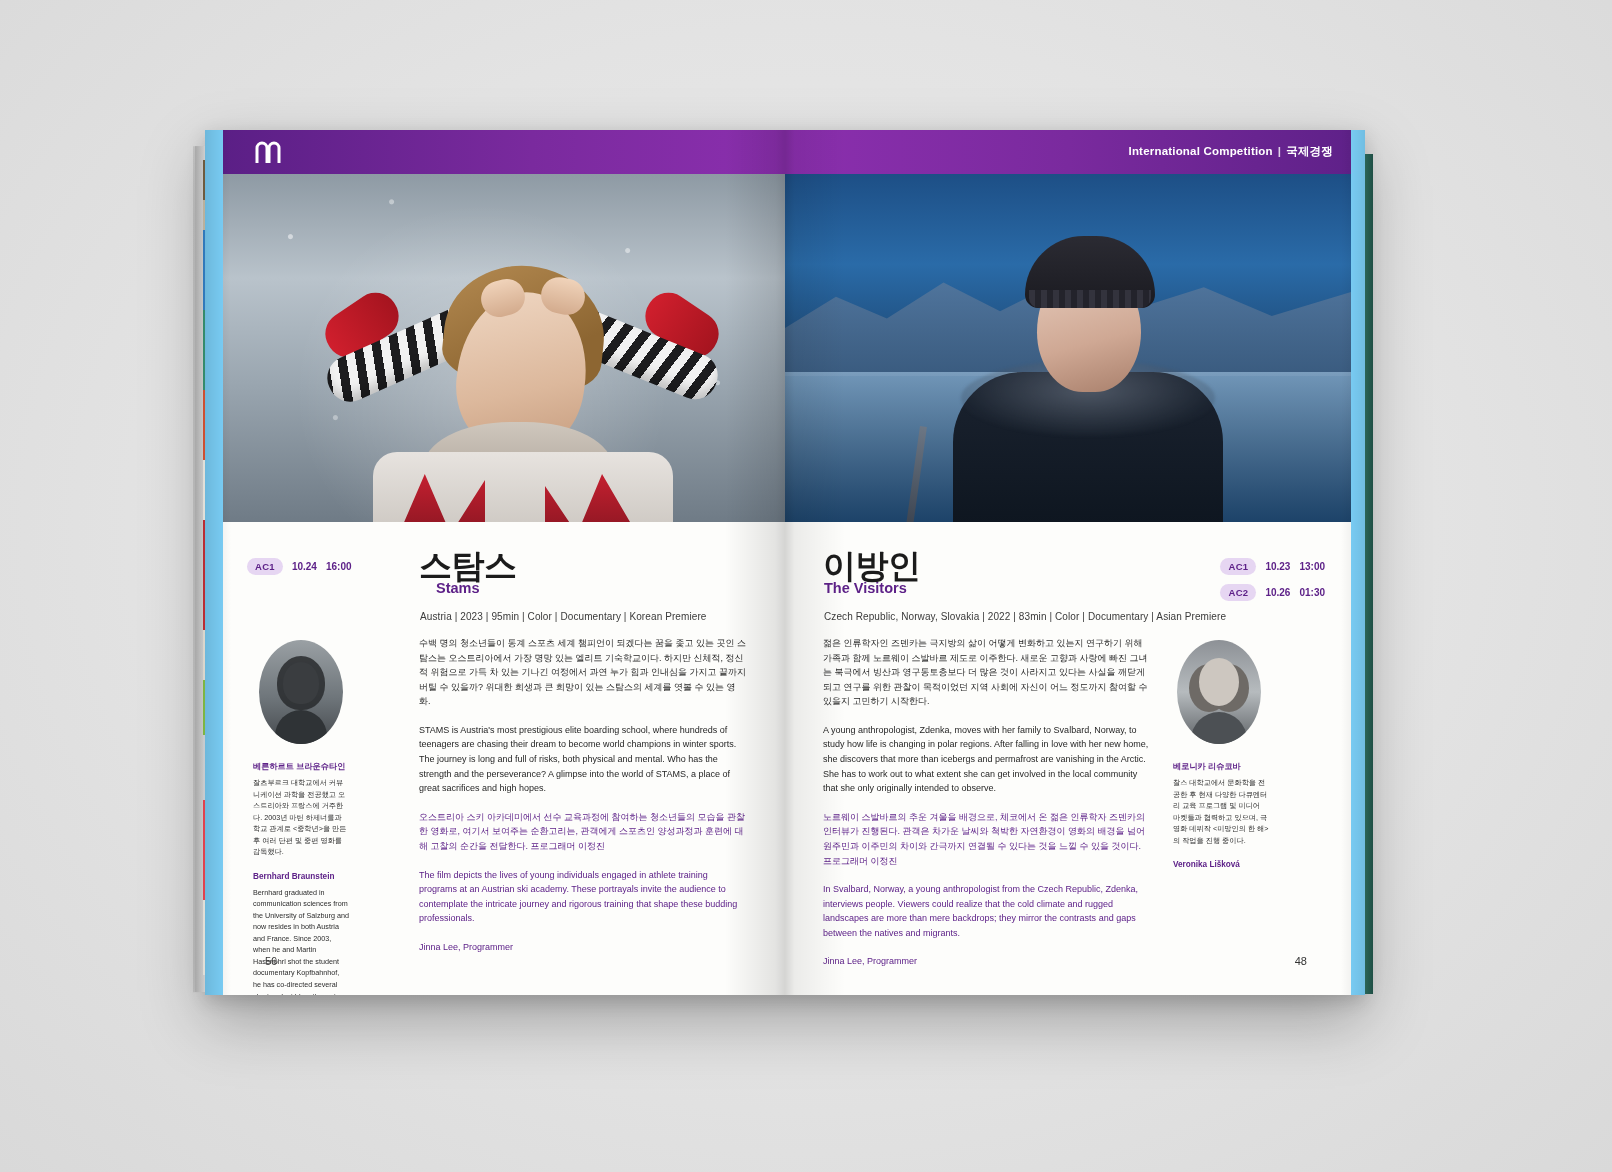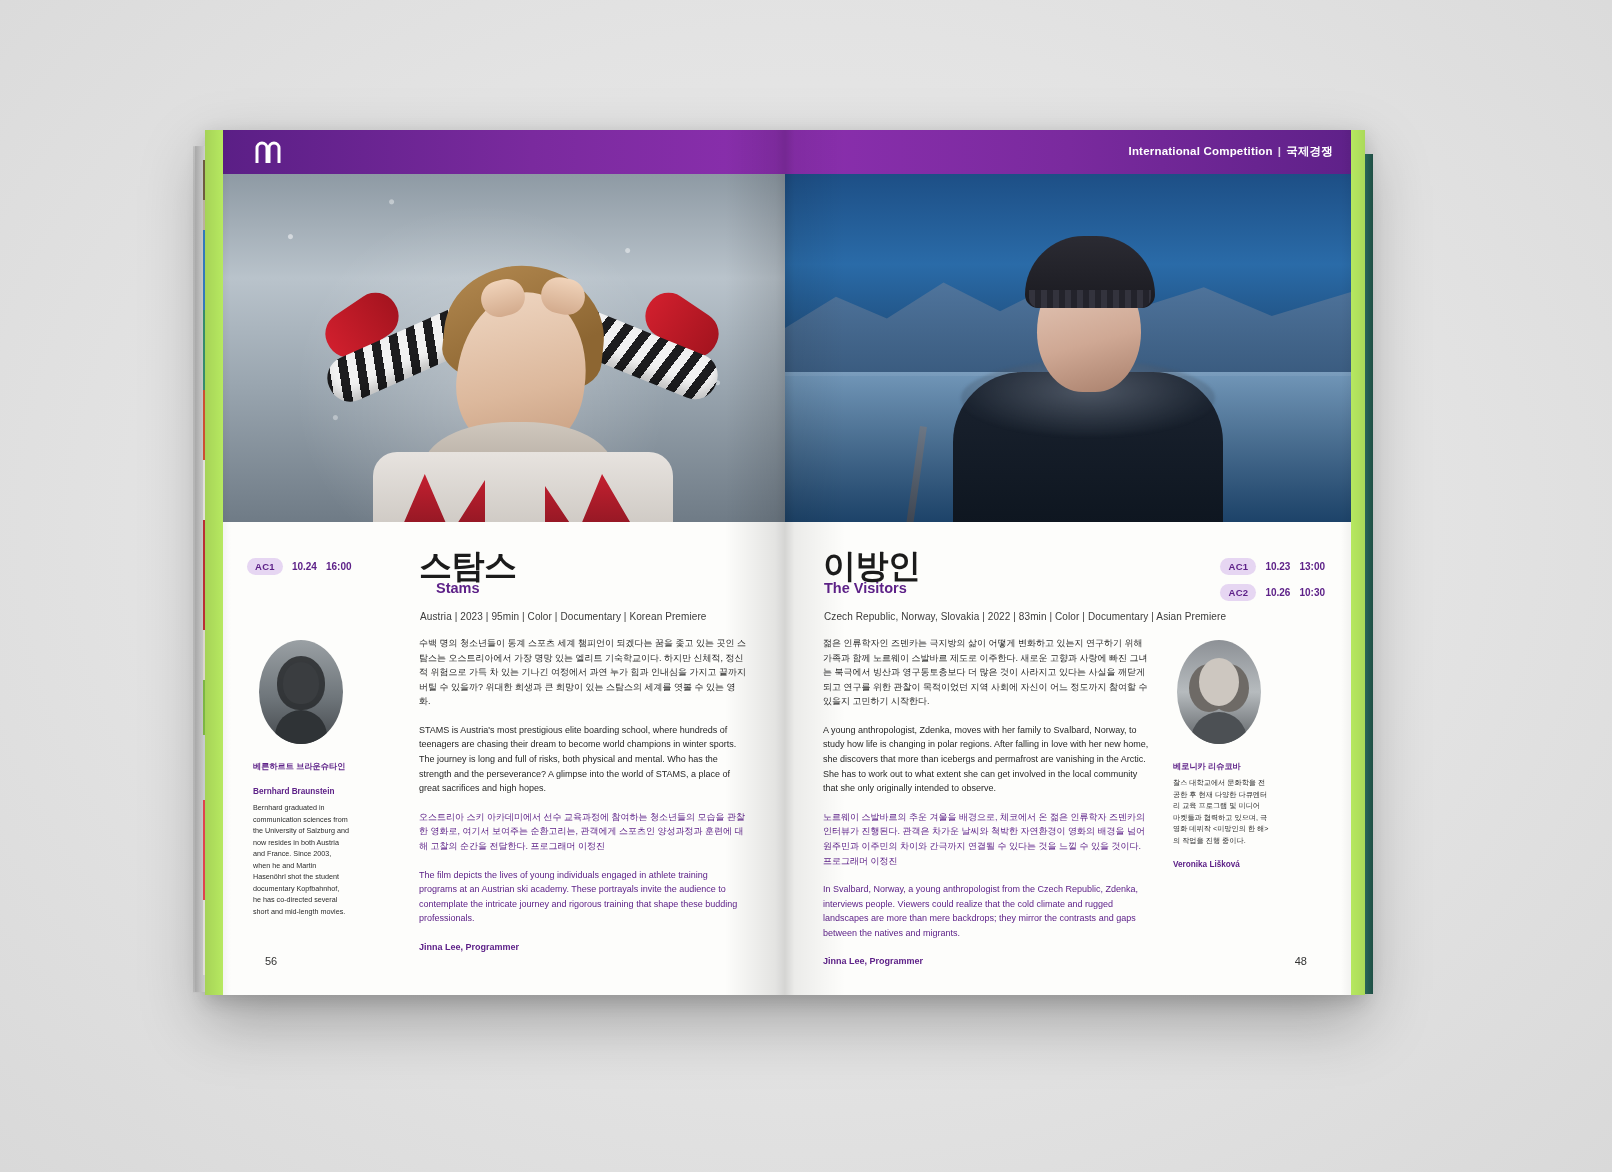--- a/index.html
+++ b/index.html
@@ -80,21 +80,21 @@
     width: 10px;
     height: 840px;
     background: linear-gradient(90deg, #2e6b5d, #1f4f45);
   }
 
   .page {
     position: absolute;
     top: 0;
     width: 580px;
     height: 865px;
-    background: #bef264;
+    background: #7dd3fc;
     overflow: hidden;
   }
   .page.left { left: 0; }
   .page.right { left: 580px; }
 
   
   .gutter {
     position: absolute;
     left: 520px;
     top: 0;
@@ -333,21 +333,21 @@
 
   .body-col {
     position: absolute;
     width: 327px;
     font-size: 9px;
     line-height: 1.62;
     color: #262626;
   }
   .body-col p { margin: 0 0 14px 0; }
   .body-col p.purple { color: #5d2188; }
-  .body-col p.credit { font-weight: bold; color: #5d2188; margin-bottom: 0; }
+  .body-col p.credit { font-weight: normal; color: #5d2188; margin-bottom: 0; }
 
   .portrait-wrap {
     position: absolute;
     width: 84px;
     height: 104px;
   }
   .portrait {
     width: 84px;
     height: 104px;
     border-radius: 50%;
@@ -475,20 +475,21 @@
         <p class="purple">The film depicts the lives of young individuals engaged in athlete training programs at an Austrian ski academy. These portrayals invite the audience to contemplate the intricate journey and rigorous training that shape these budding professionals.</p>
         <p class="credit">Jinna Lee, Programmer</p>
       </div>
 
       <div class="portrait-wrap" style="left:36px; top:118px;">
         <div class="portrait male"></div>
       </div>
 
       <div class="side-col" style="left:30px; top:238px;">
         <div class="name-ko">베른하르트 브라운슈타인</div>
+        <p>잘츠부르크 대학교에서 커뮤니케이션 과학을 전공했고 오스트리아와 프랑스에 거주한다. 2003년 마틴 하제너를과 학교 관계로 &lt;중학년&gt;을 만든 후 여러 단편 및 중편 영화를 감독했다.</p>
         <div class="name-en">Bernhard Braunstein</div>
         <p>Bernhard graduated in communication sciences from the University of Salzburg and now resides in both Austria and France. Since 2003, when he and Martin Hasenöhrl shot the student documentary Kopfbahnhof, he has co-directed several short and mid-length movies.</p>
       </div>
 
       <div class="folio left">56</div>
     </div>
 
     <div class="page-curl-l"></div>
   </div>
 
@@ -515,21 +516,21 @@
 
       <div class="screenings right" style="top:36px; right:26px;">
         <div class="scr-row">
           <span class="ac-badge">AC1</span>
           <span class="scr-date">10.23</span>
           <span class="scr-time">13:00</span>
         </div>
         <div class="scr-row">
           <span class="ac-badge">AC2</span>
           <span class="scr-date">10.26</span>
-          <span class="scr-time">10:30</span>
+          <span class="scr-time">01:30</span>
         </div>
       </div>
 
       <div class="title-ko" style="left:38px; top:22px;">이방인</div>
       <div class="title-en" style="left:39px; top:58px;">The Visitors</div>
       <div class="meta-line" style="left:39px; top:89px;">Czech Republic, Norway, Slovakia | 2022 | 83min | Color | Documentary | Asian Premiere</div>
 
       <div class="body-col" style="left:38px; top:114px;">
         <p>젊은 인류학자인 즈덴카는 극지방의 삶이 어떻게 변화하고 있는지 연구하기 위해 가족과 함께 노르웨이 스발바르 제도로 이주한다. 새로운 고향과 사랑에 빠진 그녀는 북극에서 빙산과 영구동토층보다 더 많은 것이 사라지고 있다는 사실을 깨닫게 되고 연구를 위한 관찰이 목적이었던 지역 사회에 자신이 어느 정도까지 참여할 수 있을지 고민하기 시작한다.</p>
         <p>A young anthropologist, Zdenka, moves with her family to Svalbard, Norway, to study how life is changing in polar regions. After falling in love with her new home, she discovers that more than icebergs and permafrost are vanishing in the Arctic. She has to work out to what extent she can get involved in the local community that she only originally intended to observe.</p>

